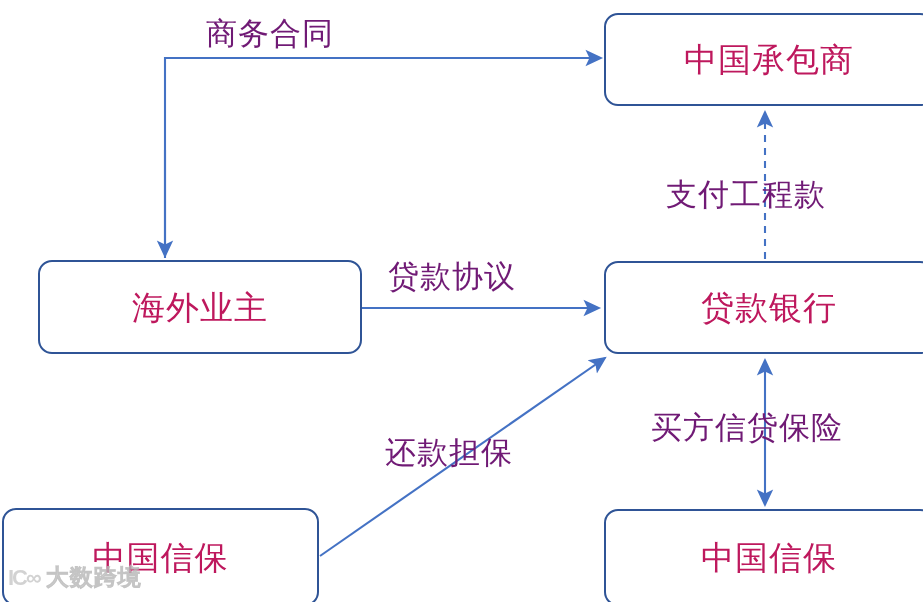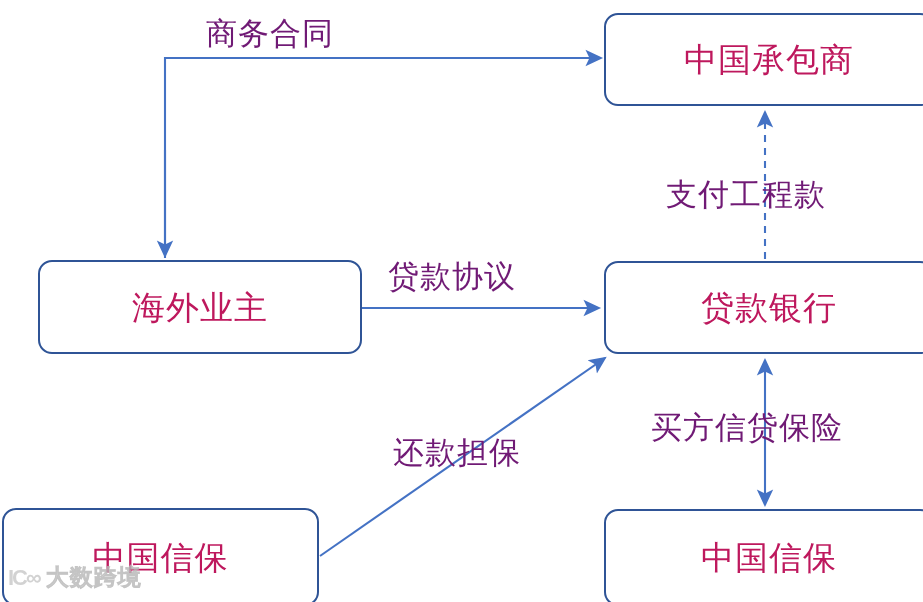--- a/index.html
+++ b/index.html
@@ -55,21 +55,21 @@
     font-size: 31px;
     color: #701a75;
     line-height: 1;
     white-space: nowrap;
     letter-spacing: 1px;
     z-index: 4;
   }
   #label-business-contract { left: 206px; top: 18px; }
   #label-project-payment   { left: 666px; top: 179px; }
   #label-loan-agreement    { left: 388px; top: 261px; }
-  #label-repayment-guarantee { left: 385px; top: 437px; margin-left: 8px; }
+  #label-repayment-guarantee { left: 385px; top: 437px; }
   #label-buyer-credit-insurance { left: 651px; top: 412px; }
 
   
   .watermark {
     position: absolute;
     z-index: 6;
     pointer-events: none;
     user-select: none;
   }
   #watermark-dashu {

